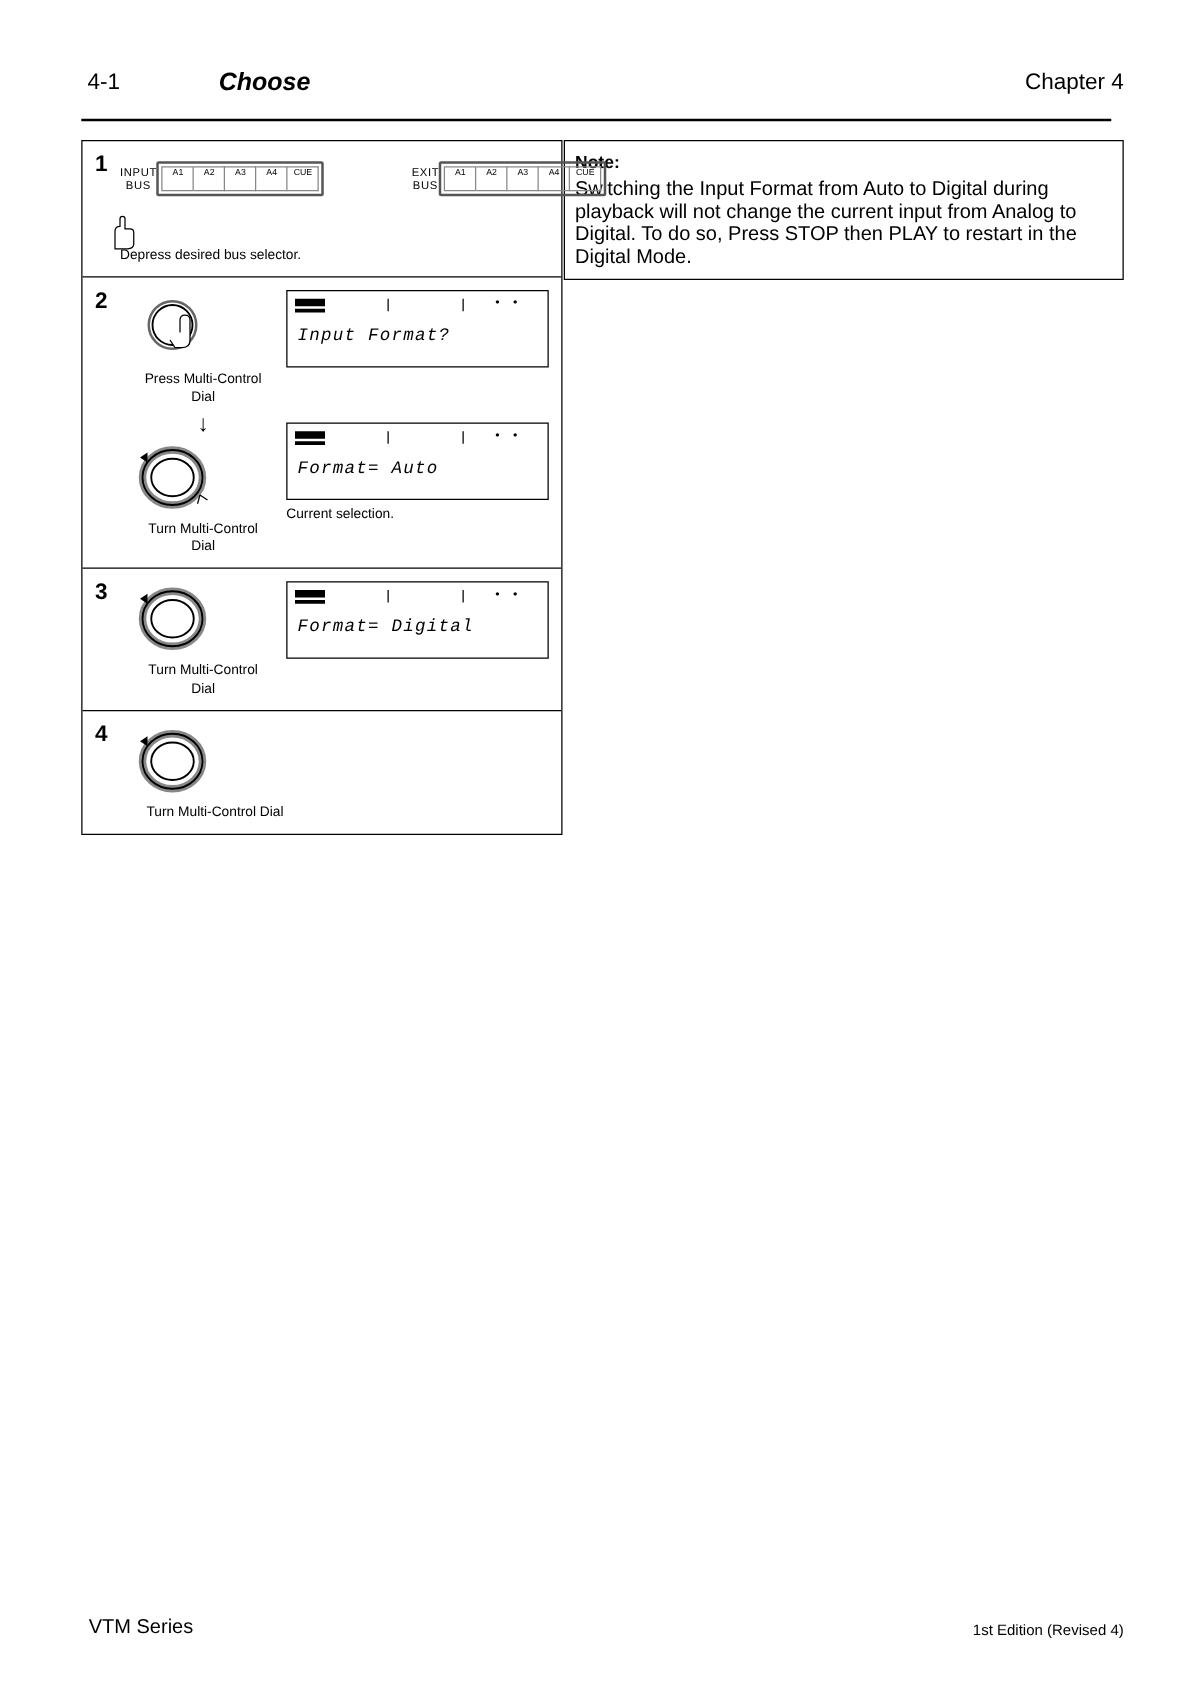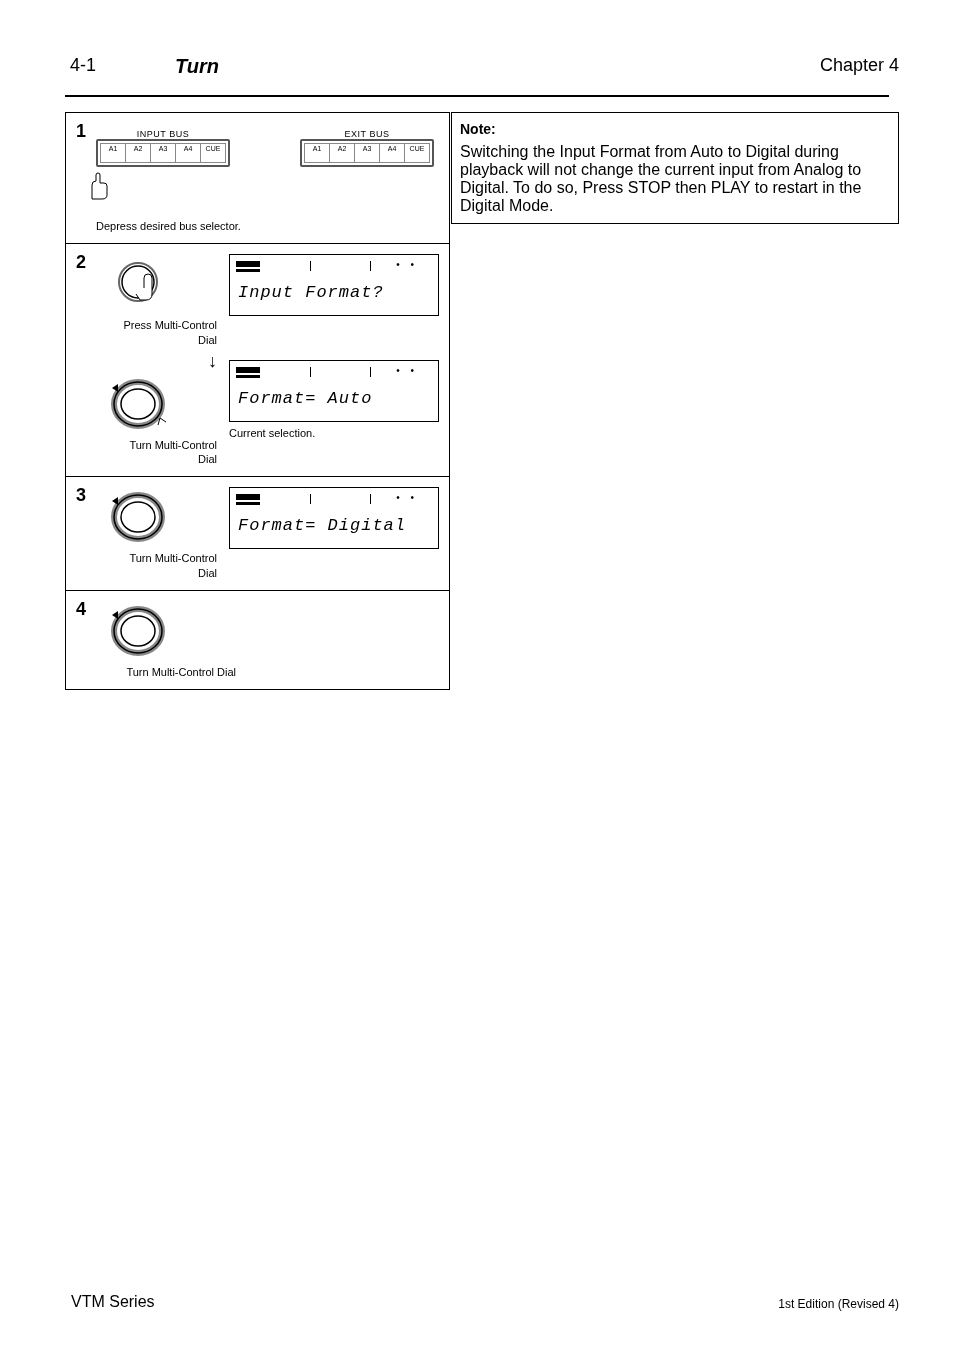--- a/index.html
+++ b/index.html
@@ -8,53 +8,53 @@
 .header-chapter{position:absolute;top:55px;right:55px;font-size:18px}
 .divider{position:absolute;top:95px;left:65px;width:824px;height:1.5px;background:#000}
 .note-box{position:absolute;top:112px;right:55px;width:430px;border:1.5px solid #000;padding:2px 8px 8px}
 .note-title{font-weight:bold;font-size:14px;margin:6px 0}
 .note-body{font-size:16px}
 .table{position:absolute;top:112px;left:65px;width:383px;border:1.5px solid #000}
 .row{border-top:1.5px solid #000;padding:6px 10px 10px;position:relative}
 .row:first-child{border-top:none}
 .stepnum{position:absolute;top:8px;left:10px;font-weight:bold;font-size:18px}
 .stepcol{margin-left:0;margin-top:2px}
-.subcol-left{display:inline-block;vertical-align:top;width:128px;text-align:right}
+.subcol-left{display:inline-block;vertical-align:top;width:128px;text-align:center}
 .subcol-right{display:inline-block;vertical-align:top;width:210px;margin-left:6px}
 .instr{font-size:11px;line-height:1.3;margin-top:4px}
 
 .btnrow{display:flex;gap:70px;align-items:flex-start;margin-top:10px;margin-bottom:4px}
 .btnrow .label{font-size:9px;text-align:center;letter-spacing:0.5px}
-.btnrow .group{display:flex;flex-direction:column;align-items:center}
+.btnrow .group{display:flex;align-items:center}
 .btnrow .frame{border:2px double #555;border-radius:2px;padding:2px;display:flex;gap:0}
 .btnrow .cell{width:24px;height:18px;border:1px solid #888}
 .btnrow .cell+.cell{border-left:none}
 .btnrow .cell .t{font-size:7px;text-align:center;line-height:1;padding-top:1px}
 .finger1{position:absolute;left:18px;top:58px}
 
 .dial{width:60px;height:60px}
 .downarrow{font-size:18px;margin:4px 0 2px}
 
 .lcd{border:1.5px solid #000;width:208px;height:60px;position:relative;margin-bottom:4px}
 .lcd .bar{position:absolute;top:6px;left:6px;width:24px;height:6px;background:#000}
 .lcd .ubar{position:absolute;top:14px;left:6px;width:24px;height:3px;background:#000}
 .lcd .tick{position:absolute;top:6px;width:1px;height:10px;background:#000}
 .lcd .tick1{left:80px}.lcd .tick2{left:140px}
 .lcd .dots{position:absolute;top:4px;right:20px;font-size:10px;letter-spacing:4px}
-.lcd .text{position:absolute;top:28px;left:8px;font-family:"Courier New",monospace;font-size:17px;font-style:italic;letter-spacing:1px;white-space:nowrap}
+.lcd .text{position:absolute;top:28px;left:8px;font-family:"Courier New",monospace;font-size:14px;font-style:italic;letter-spacing:1px;white-space:nowrap}
 
 svg{display:block}
 .footer-model{position:absolute;bottom:40px;left:71px;font-size:16px}
 .footer-rev{position:absolute;bottom:40px;right:55px;font-size:12px}
 </style>
 </head>
 <body>
 
 <div class="page-num">4-1</div>
-<div class="header-title">Turn</div>
+<div class="header-title">Choose</div>
 <div class="header-chapter">Chapter 4</div>
 <div class="divider"></div>
 
 <div class="note-box">
   <p class="note-title">Note:</p>
   <div class="note-body">Switching the Input Format from Auto to Digital during playback will not change the current input from Analog to Digital. To do so, Press STOP then PLAY to restart in the Digital Mode.</div>
 </div>
 
 <div class="table">
 
@@ -99,21 +99,21 @@
               </div>
             <div class="cell">
                 <div class="t">CUE</div>
               </div>
           </div>
         </div>
       </div>
       <svg class="finger1" width="30" height="30" viewBox="0 0 30 30">
           <path d="M8 28 L8 14 Q8 10 12 10 L12 4 Q12 2 14 2 Q16 2 16 4 L16 12 L20 12 Q23 12 23 15 L23 24 Q23 28 18 28 Z" fill="none" stroke="#000" stroke-width="1"></path>
         </svg>
-      <div class="instr" style="margin-top:52px">Depress desired bus selector.</div>
+      <div class="instr" style="margin-top:40px">Depress desired bus selector.</div>
     </div>
   </div>
 
   <div class="row">
     <div class="stepnum">2</div>
     <div style="display:flex;gap:6px;padding-left:32px;padding-top:4px">
       <div class="subcol-left">
         <svg class="dial" viewBox="0 0 60 60">
           <circle cx="30" cy="28" r="16" fill="none" stroke="#000" stroke-width="1.5"></circle>
           <circle cx="30" cy="28" r="19" fill="none" stroke="#666" stroke-width="2"></circle>

